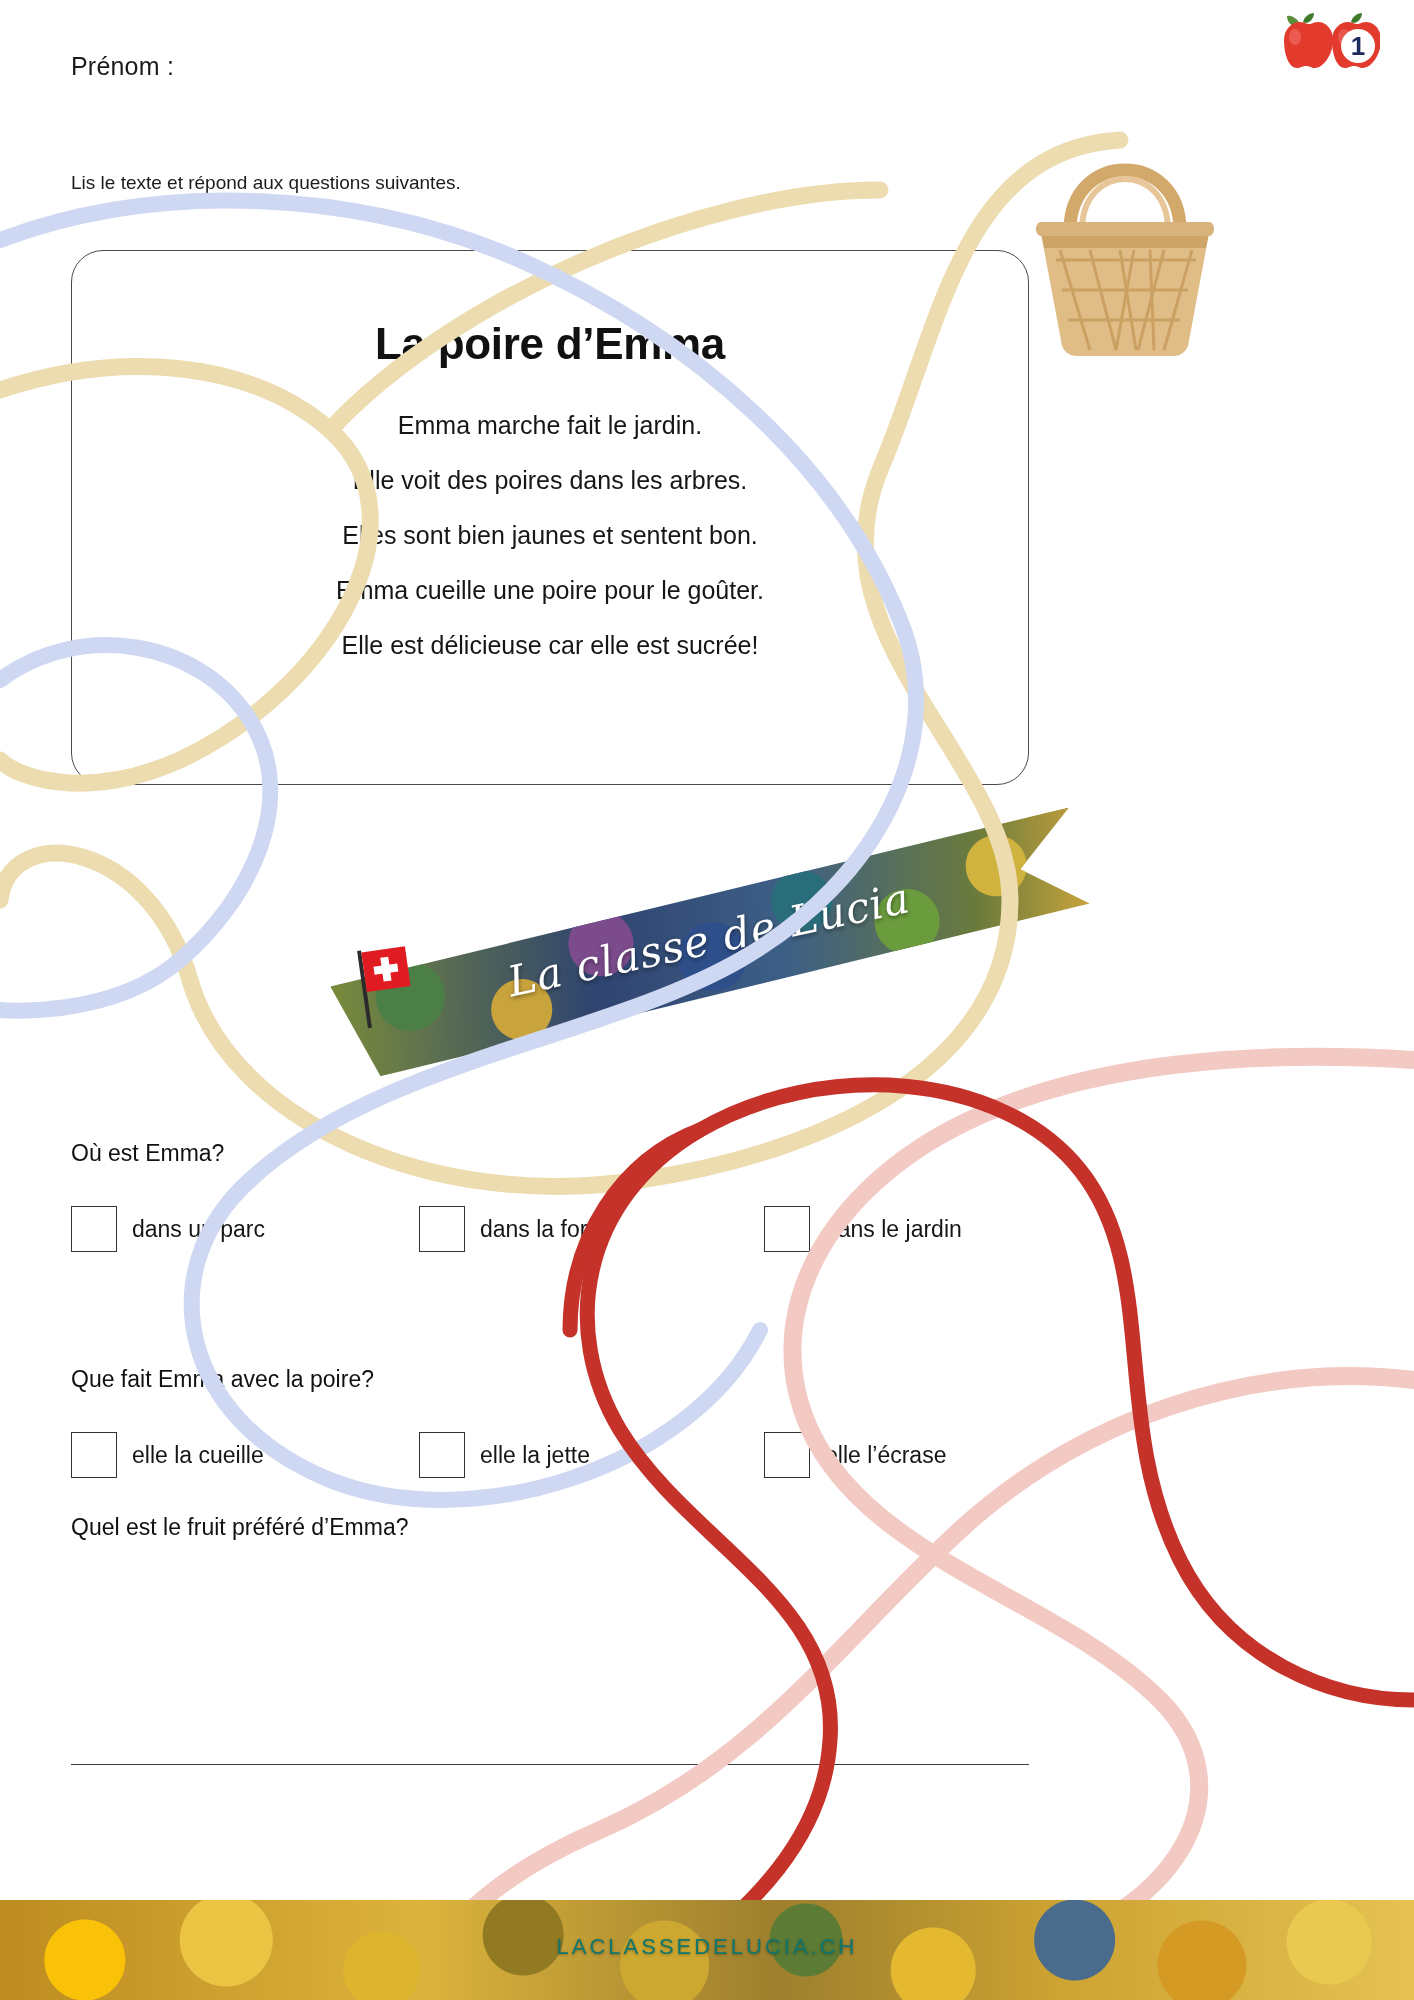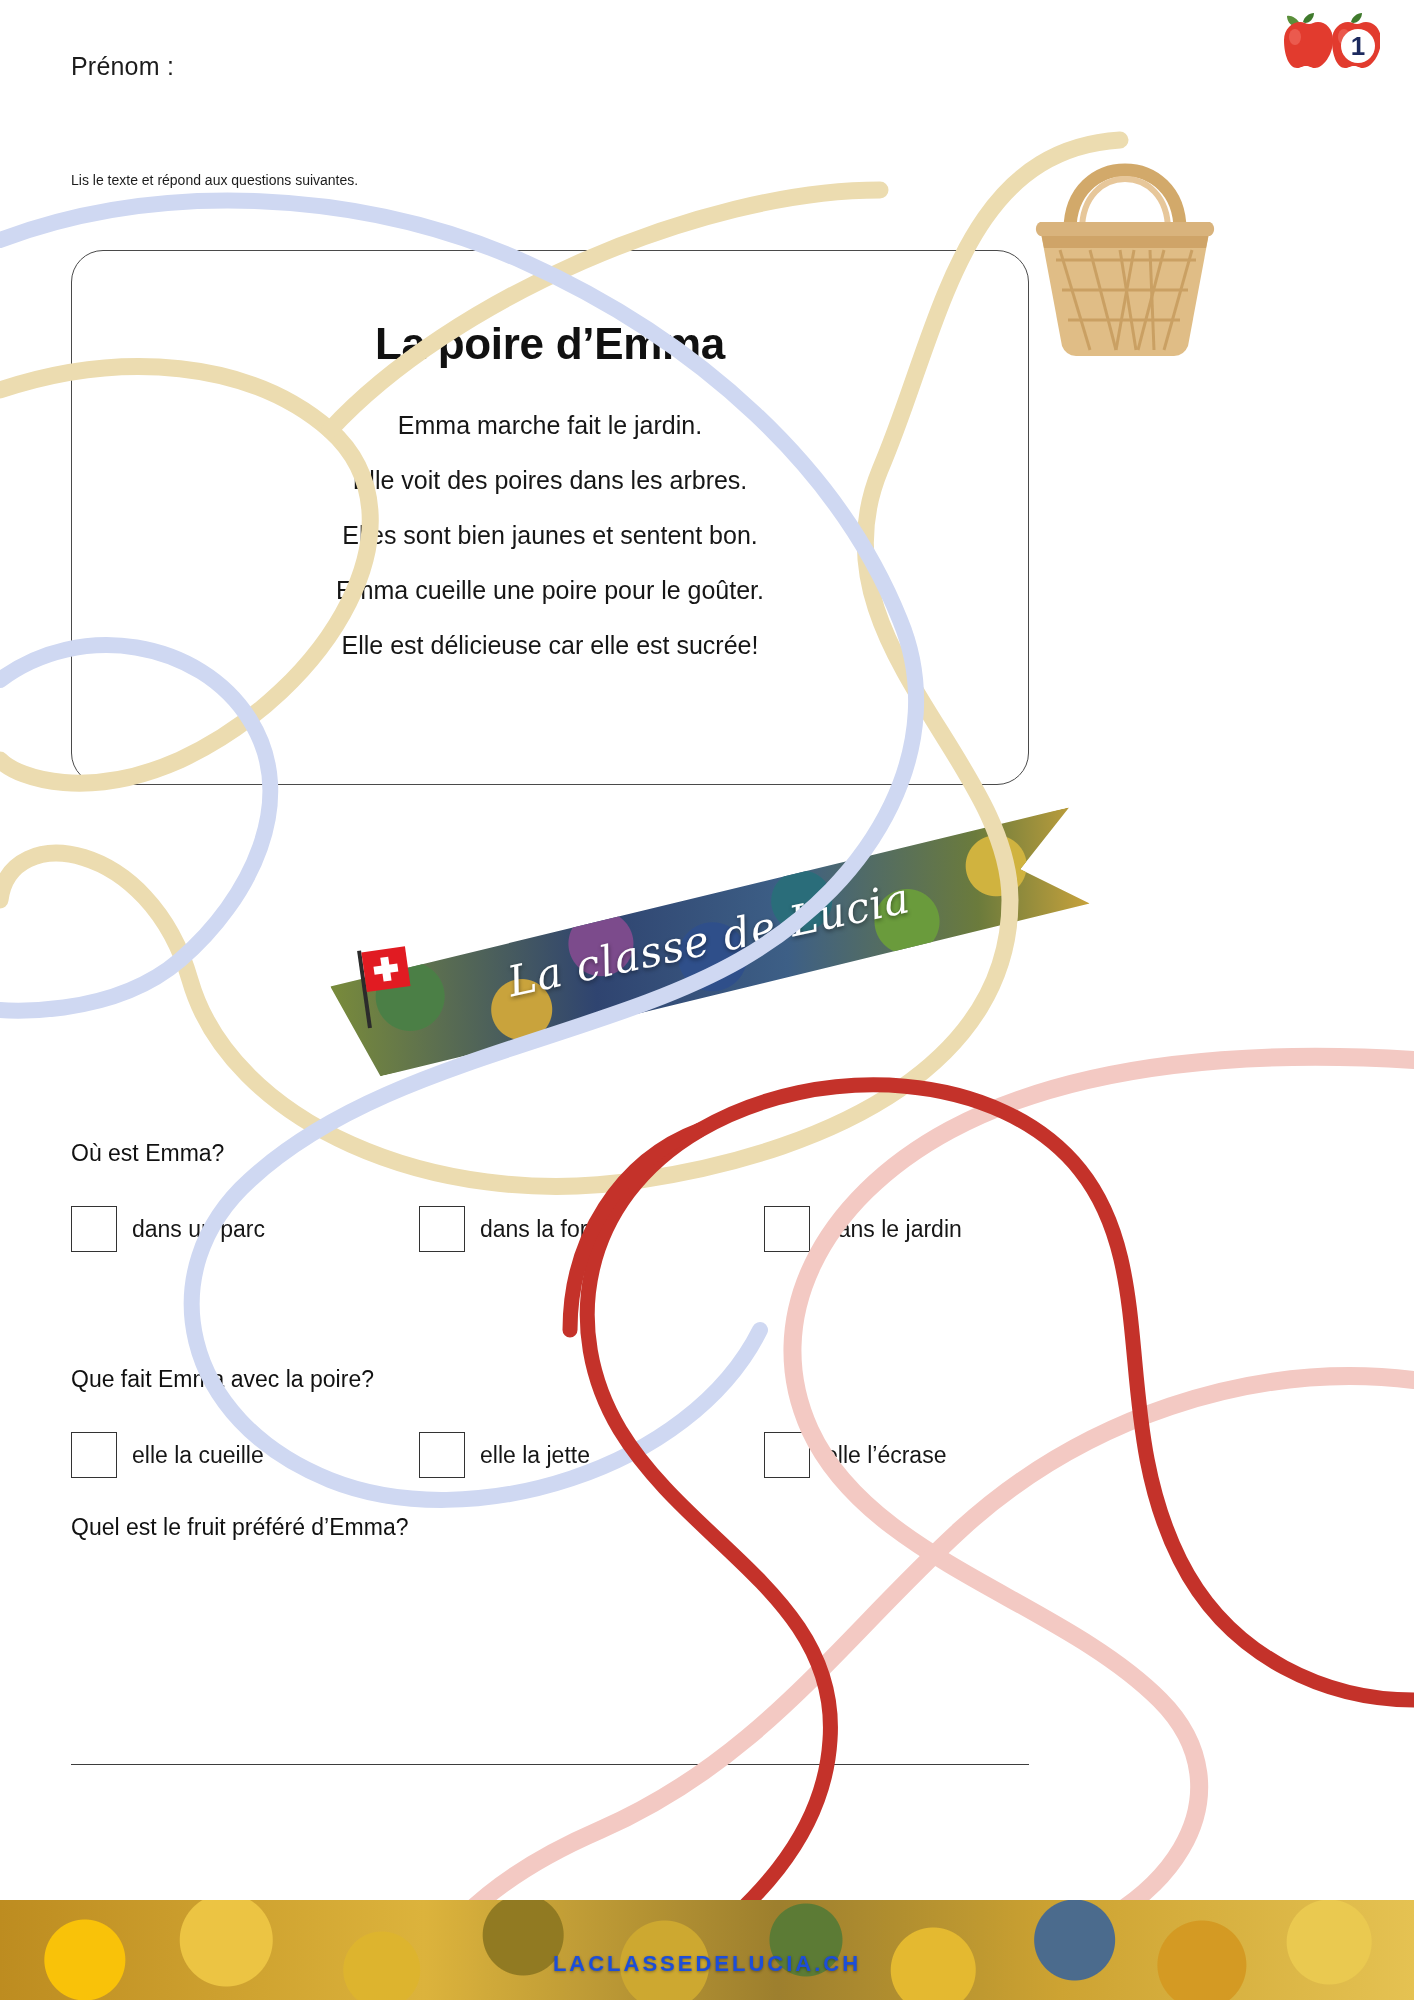--- a/index.html
+++ b/index.html
@@ -46,21 +46,21 @@
     right: 34px;
     top: 10px;
     width: 110px;
     height: 74px;
   }
 
   .instruction {
     position: absolute;
     left: 71px;
     top: 172px;
-    font-size: 14px;
+    font-size: 19px;
     color: #1c1c1c;
   }
 
   
   .textbox {
     position: absolute;
     left: 71px;
     top: 250px;
     width: 958px;
     height: 535px;
@@ -167,26 +167,26 @@
       radial-gradient(circle at 66% 70%, #e0b93c 0 42px, transparent 43px),
       radial-gradient(circle at 76% 40%, #4e6b8a 0 40px, transparent 41px),
       radial-gradient(circle at 85% 65%, #cf9a2e 0 44px, transparent 45px),
       radial-gradient(circle at 94% 42%, #e7c95b 0 42px, transparent 43px),
       linear-gradient(90deg, #b98c2a, #d8b347 30%, #9a7f35 55%, #c9a33c 75%, #e2c25c);
     filter: saturate(1.1);
   }
   .footer .label {
     position: absolute;
     left: 0; right: 0;
-    top: 51px;
+    top: 34px;
     text-align: center;
-    color: #1d4ed8;
+    color: #0f766e;
     font-size: 22px;
     letter-spacing: 3px;
-    font-weight: bold;
+    font-weight: normal;
     text-shadow: 0 1px 3px rgba(0,0,0,.35);
   }
 
   
   .banner {
     position: absolute;
     left: 330px;
     top: 845px;
     width: 760px;
     height: 210px;

